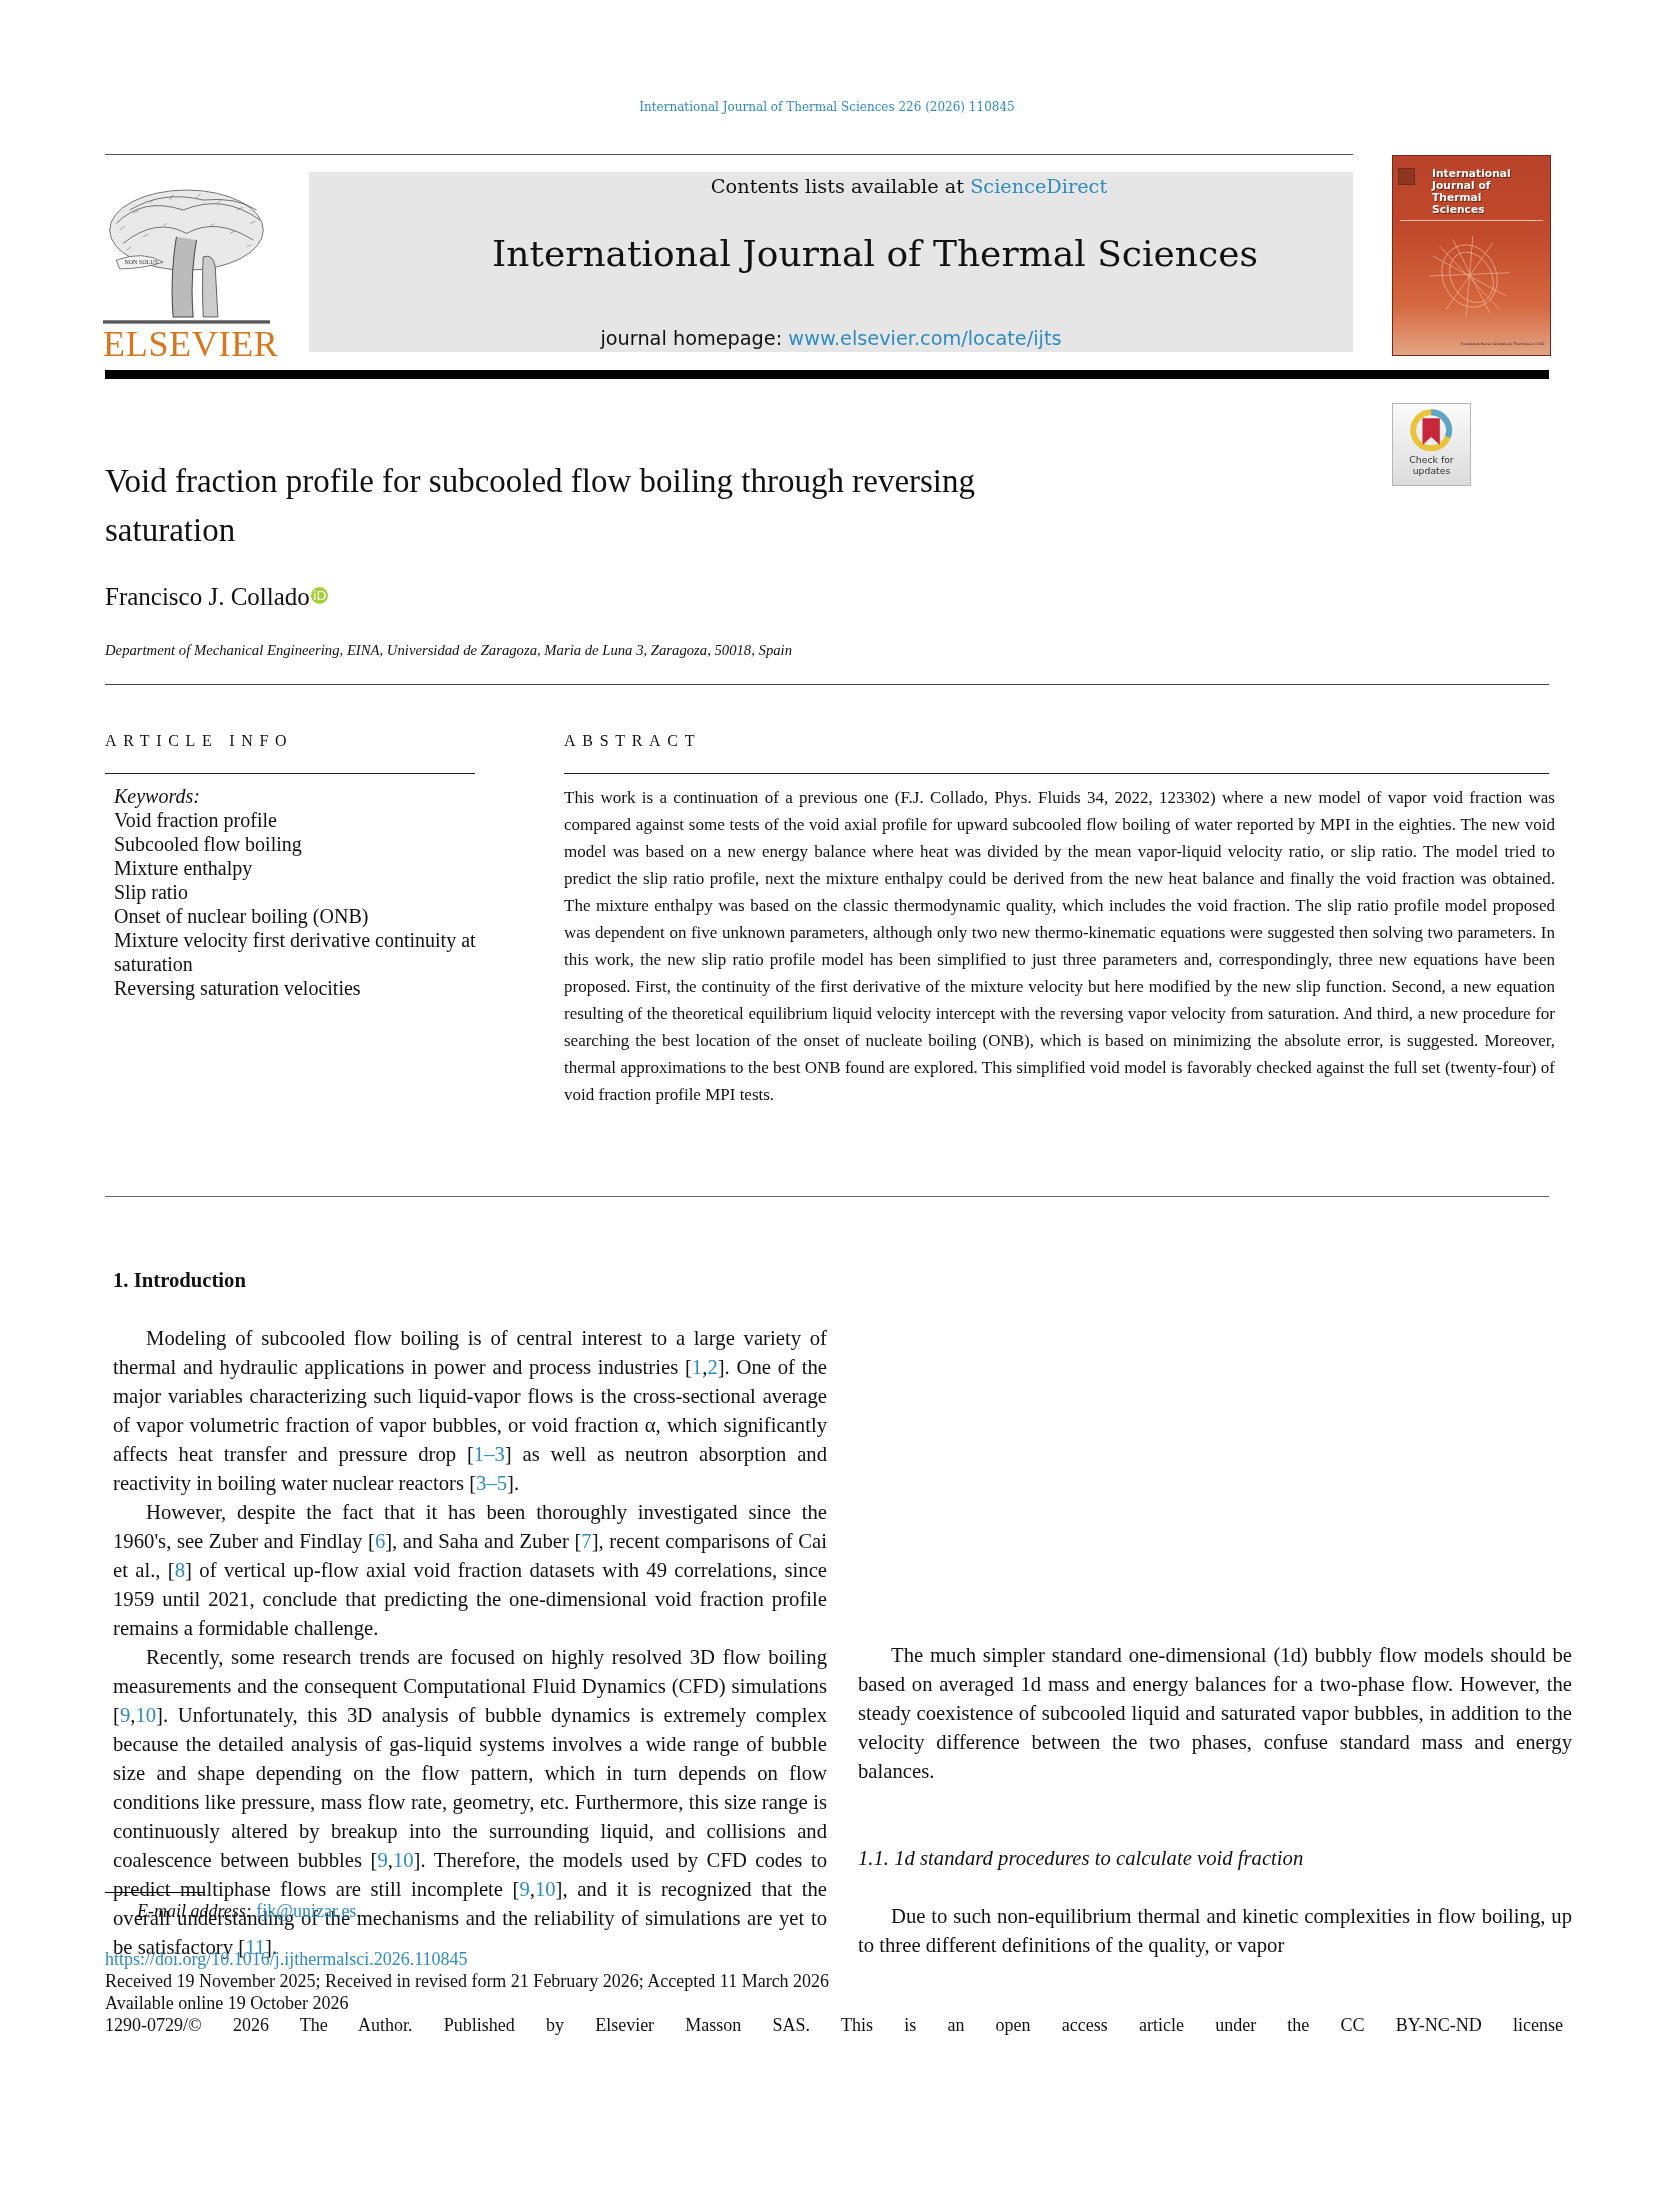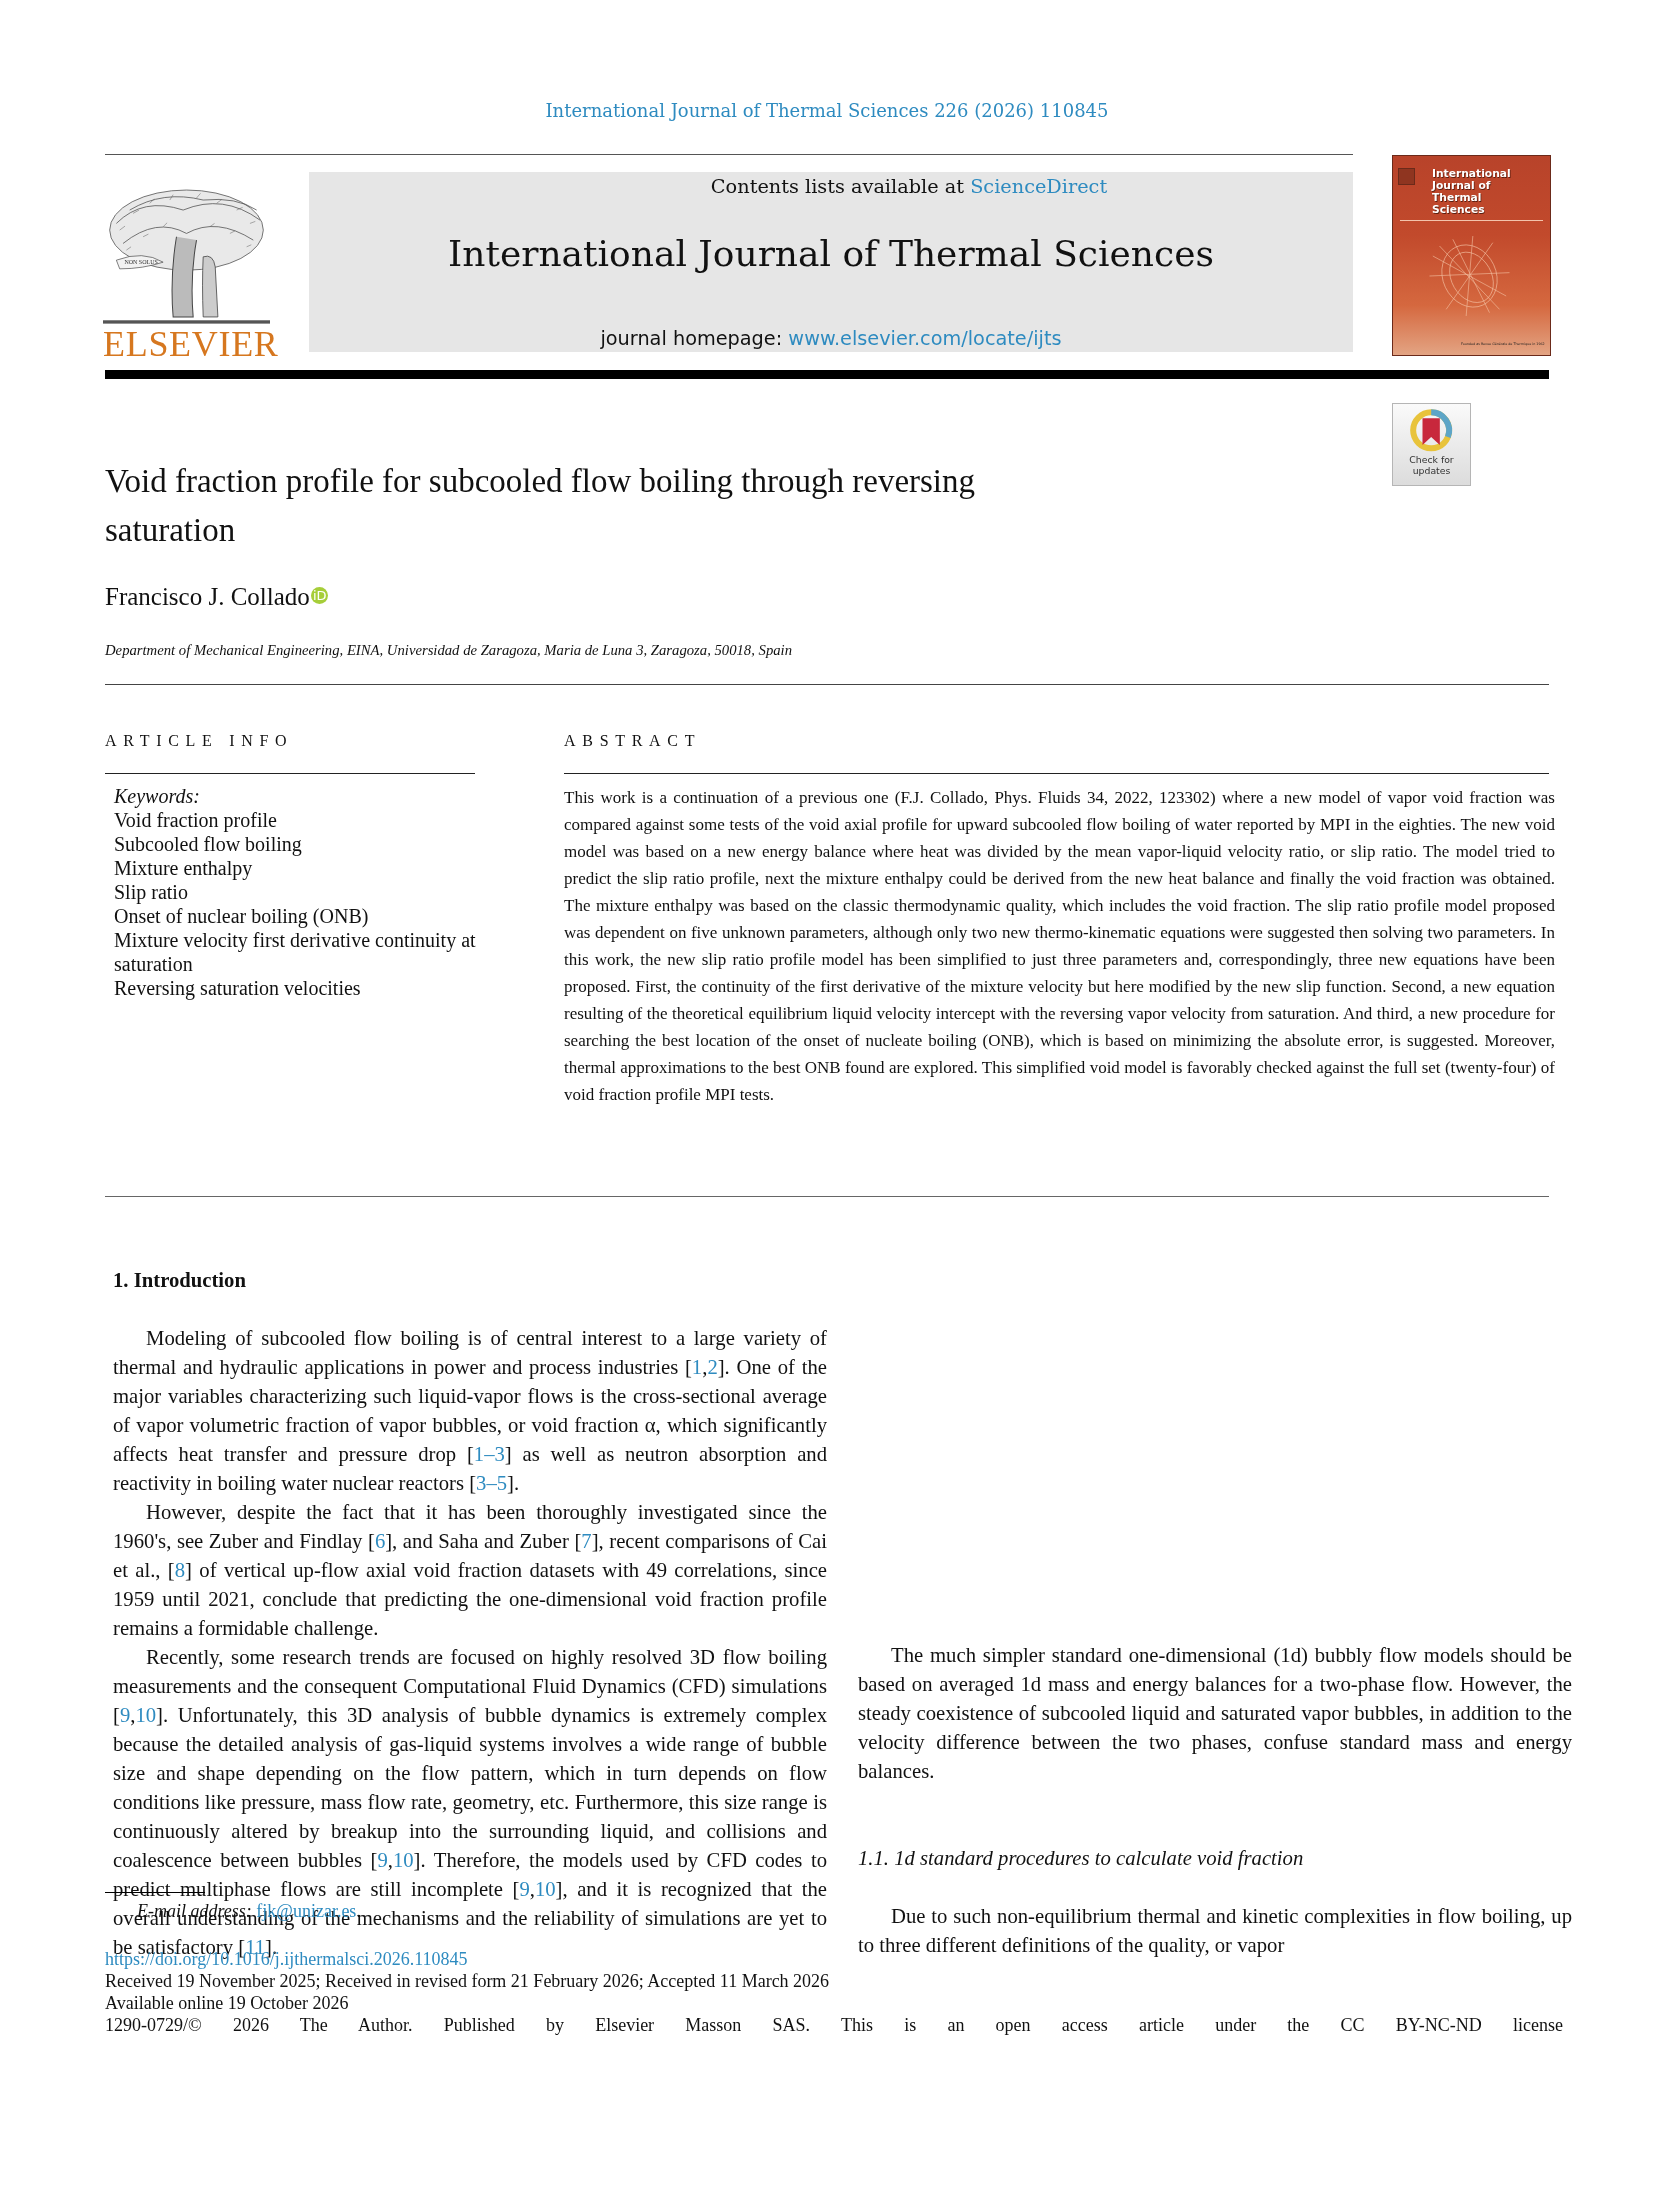--- a/index.html
+++ b/index.html
@@ -2,32 +2,32 @@
 <html style="font-size:10.7px"><head>
 <meta charset="utf-8">
 <style>
   html, body { margin:0; padding:0; background:#ffffff; }
   body { width:1654px; height:2205px; position:relative; overflow:hidden;
          font-family:"DejaVu Serif", "Liberation Serif", serif; color:#111; }
   .abs { position:absolute; }
   a, .link { color:#2e8bc0; text-decoration:none; }
 
   
-  #running-head { left:0; width:1654px; top:100px; text-align:center; font-size:18px; color:#2e8bc0; }
+  #running-head { left:0; width:1654px; top:100px; text-align:center; font-size:12px; color:#2e8bc0; }
 
   .rule-thin { position:absolute; background:#555; height:1.3px; }
   .rule-thick { position:absolute; background:#000; height:8.7px; }
 
   
   #elsevier-logo { left:103px; top:170px; width:167px; height:187px; }
   #elsevier-word { left:103px; top:323px; width:167px; text-align:center;
                    font-family:"Liberation Serif", serif; font-size:36px; color:#d6771f; letter-spacing:0.7px; }
   #masthead-box { left:309px; top:172px; width:1044px; height:180px; background:#e6e6e6; }
   #contents-line { left:309px; width:1200px; top:175px; text-align:center; font-size:19.3px; }
-  #journal-name { left:309px; width:1044px; top:233px; text-align:center; font-size:36px; }
+  #journal-name { left:309px; width:1044px; top:233px; text-align:center; font-size:36px;padding-left:44px; }
   #homepage-line { left:309px; width:1044px; top:327px; text-align:center; font-size:19.3px; font-family:"DejaVu Sans", sans-serif; }
 
   
   #cover { left:1392px; top:155px; width:157px; height:199px;
            background:linear-gradient(180deg,#b8432a 0%,#c24a2c 40%,#d5683f 75%,#e3a483 100%);
            border:0.7px solid #6b2a1a; overflow:hidden; }
   #cover-title { position:absolute; left:39px; top:12px; color:#fff; font-family:"DejaVu Sans", sans-serif;
                  font-weight:bold; font-size:10.7px; line-height:12px; text-shadow:0.7px 0.7px 0 #5a1f10; }
   #cover-rule { position:absolute; left:6.7px; right:6.7px; top:64px; height:0.7px; background:#f3c3ab; }
   #cover-art { position:absolute; left:33px; top:80px; width:87px; height:80px; }

